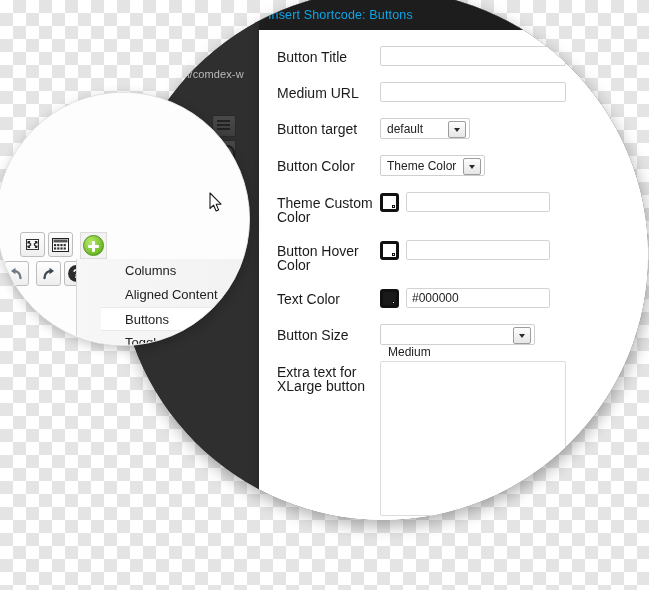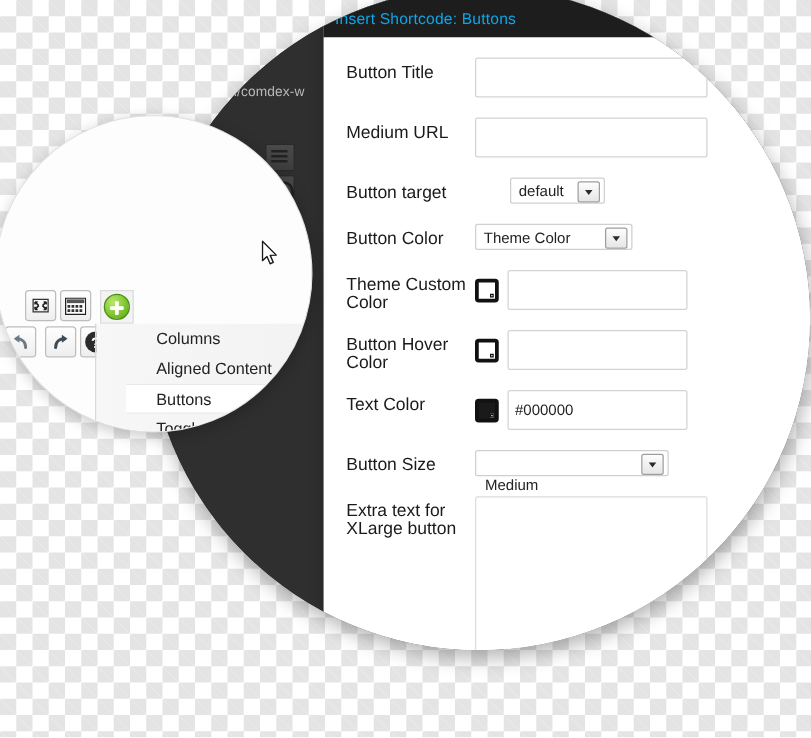--- a/index.html
+++ b/index.html
@@ -146,21 +146,21 @@
     padding-top: 4px;
   }
   .form-control {
     flex: 1;
     display: flex;
     align-items: center;
   }
 
   input.text-input {
     width: 186px;
-    height: 32px;
+    height: 20px;
     border: 1px solid #d3d3d3;
     border-radius: 2px;
     background: #fff;
     font-size: 12px;
     font-family: "Liberation Sans", sans-serif;
     color: #222;
     padding: 0 5px;
     box-sizing: border-box;
     outline: none;
   }
@@ -198,22 +198,22 @@
     align-items: center;
     justify-content: center;
   }
   .select-box .sel-arrow::after {
     content: "";
     width: 0; height: 0;
     border-left: 3.5px solid transparent;
     border-right: 3.5px solid transparent;
     border-top: 4px solid #2b2b2b;
   }
-  .select-box.w-target { width: 76px; margin-left: 28px; }
-  .select-box.w-color  { width: 126px; }
+  .select-box.w-target { width: 90px; }
+  .select-box.w-color  { width: 105px; }
   .select-box.w-size   { width: 155px; }
   .select-box.w-size .sel-text { padding-left: 7px; margin-top: 34px; }
 
   
   .color-swatch {
     width: 19px;
     height: 19px;
     border: 3px solid #111;
     border-radius: 3px;
     background: #fff;

